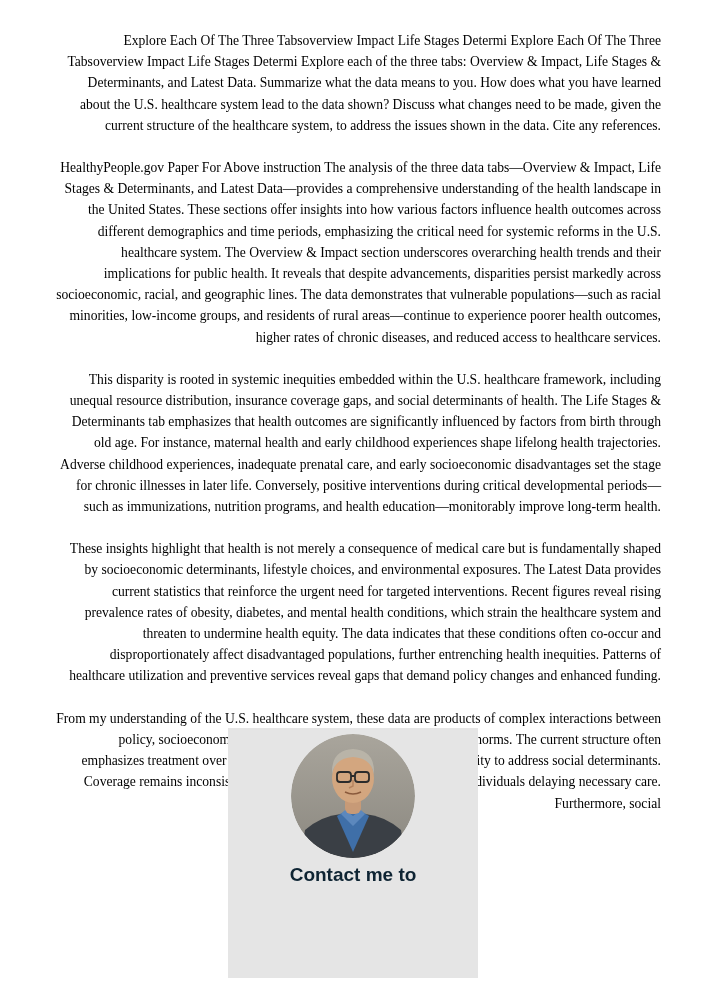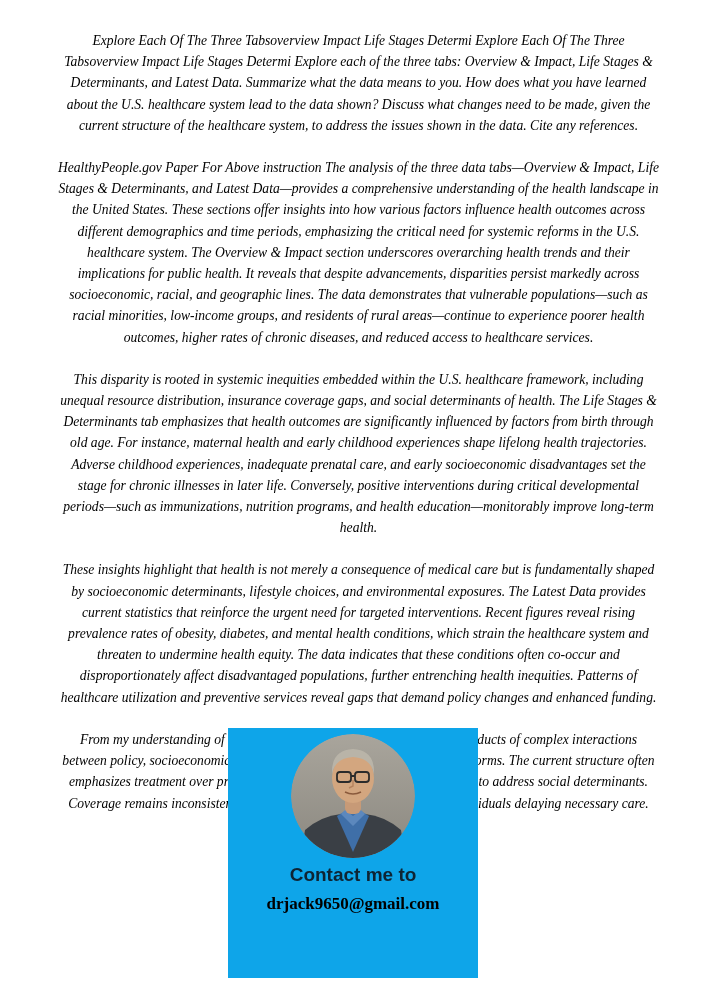--- a/index.html
+++ b/index.html
@@ -18,31 +18,30 @@
     position: absolute;
     left: 47px;
     top: 30px;
     width: 614px;
     color: #000000;
     font-size: 13.6px;
     line-height: 21.2px;
   }
   .page p {
     margin: 0 0 21px 9px;
-    text-align: center;
-    font-style: italic;
+    text-align: right;
   }
   
   .promo-card {
     position: absolute;
     left: 228px;
     top: 728px;
     width: 250px;
     height: 250px;
-    background: #0ea5e9;
+    background: #e5e5e5;
     box-sizing: border-box;
     text-align: center;
   }
   .avatar-wrap {
     width: 124px;
     height: 124px;
     margin: 6px auto 4px auto;
     border-radius: 50%;
     overflow: hidden;
   }
@@ -107,14 +106,13 @@
 
         <path d="M54 58 Q62 62 70 58" fill="none" stroke="#8a5a3c" stroke-width="1.6"></path>
 
         <path d="M62 46 L62 52 L58 54" fill="none" stroke="#b5835e" stroke-width="1.4"></path>
       </g>
     </svg>
   </div>
   <div class="promo-headline">
     <div>Contact me to</div>
   </div>
-  <div class="promo-email">drjack9650@gmail.com</div>
 </div>
 
 </body></html>

